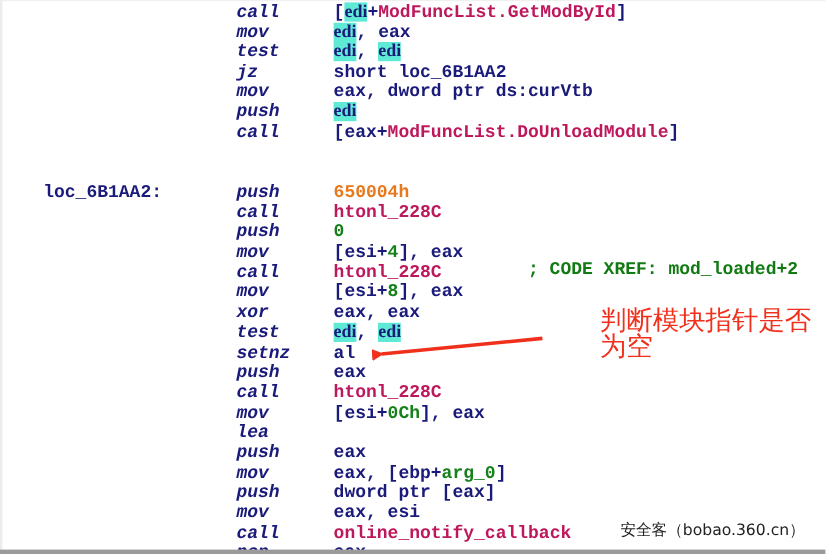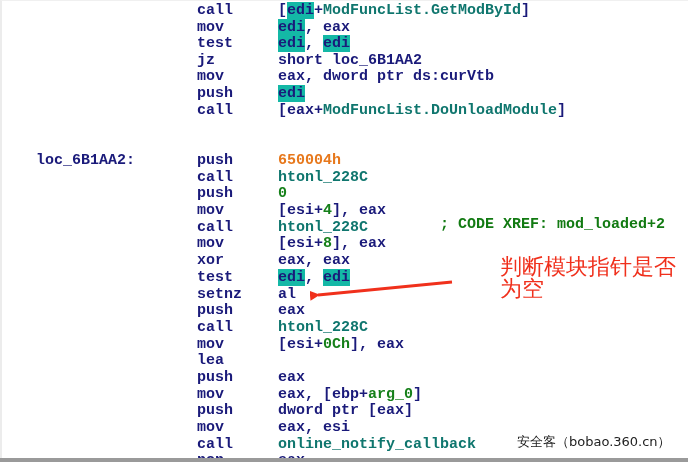--- a/index.html
+++ b/index.html
@@ -1,26 +1,26 @@
 <!DOCTYPE html>
 <html><head>
 <meta charset="utf-8">
 <style>
   html, body { margin:0; padding:0; }
   body { width:688px; height:462px; overflow:hidden; background:#ffffff; position:relative; }
   .frame { position:absolute; left:0; top:0; width:688px; height:462px; box-sizing:border-box; border-left:2px solid #ececec; border-top:1px solid #f0f0f0; }
   .bottom-bar { position:absolute; left:0; bottom:0; width:688px; height:4px; background:#9a9a9a; }
   .code { position:absolute; left:0; top:0; width:688px; font-family:"Liberation Mono", "DejaVu Sans Mono", monospace; font-size:15px; font-weight:bold; color:#1a1a7a; }
   .row { position:absolute; height:17px; line-height:17px; white-space:pre; }
-  .mn { position:absolute; left:197px; }
+  .mn { position:absolute; left:197px;font-style:italic; }
   .op { position:absolute; left:278px; }
   .lbl { position:absolute; left:36px; }
   .cmt { position:absolute; left:440px; color:#127a12;margin-top:47px; }
-  .hl { background:#14b8a6; }
-  .sym { color:#0f766e; }
+  .hl { background:#5eead4;font-family:Liberation Serif, serif; }
+  .sym { color:#be185d; }
   .num { color:#e7781c; }
   .gn { color:#16801a; }
   .annot { position:absolute; left:500px; top:258px; font-family:Liberation Mono, monospace; font-size:22px; color:#f0301c; line-height:22px; width:200px; }
   .wm { position:absolute; left:517px; top:433px; font-family:"DejaVu Sans", sans-serif; font-size:13px; color:#222; }
   svg.arrow { position:absolute; left:0; top:0; }
 </style>
 </head>
 <body>
 
 <div class="frame"></div>

